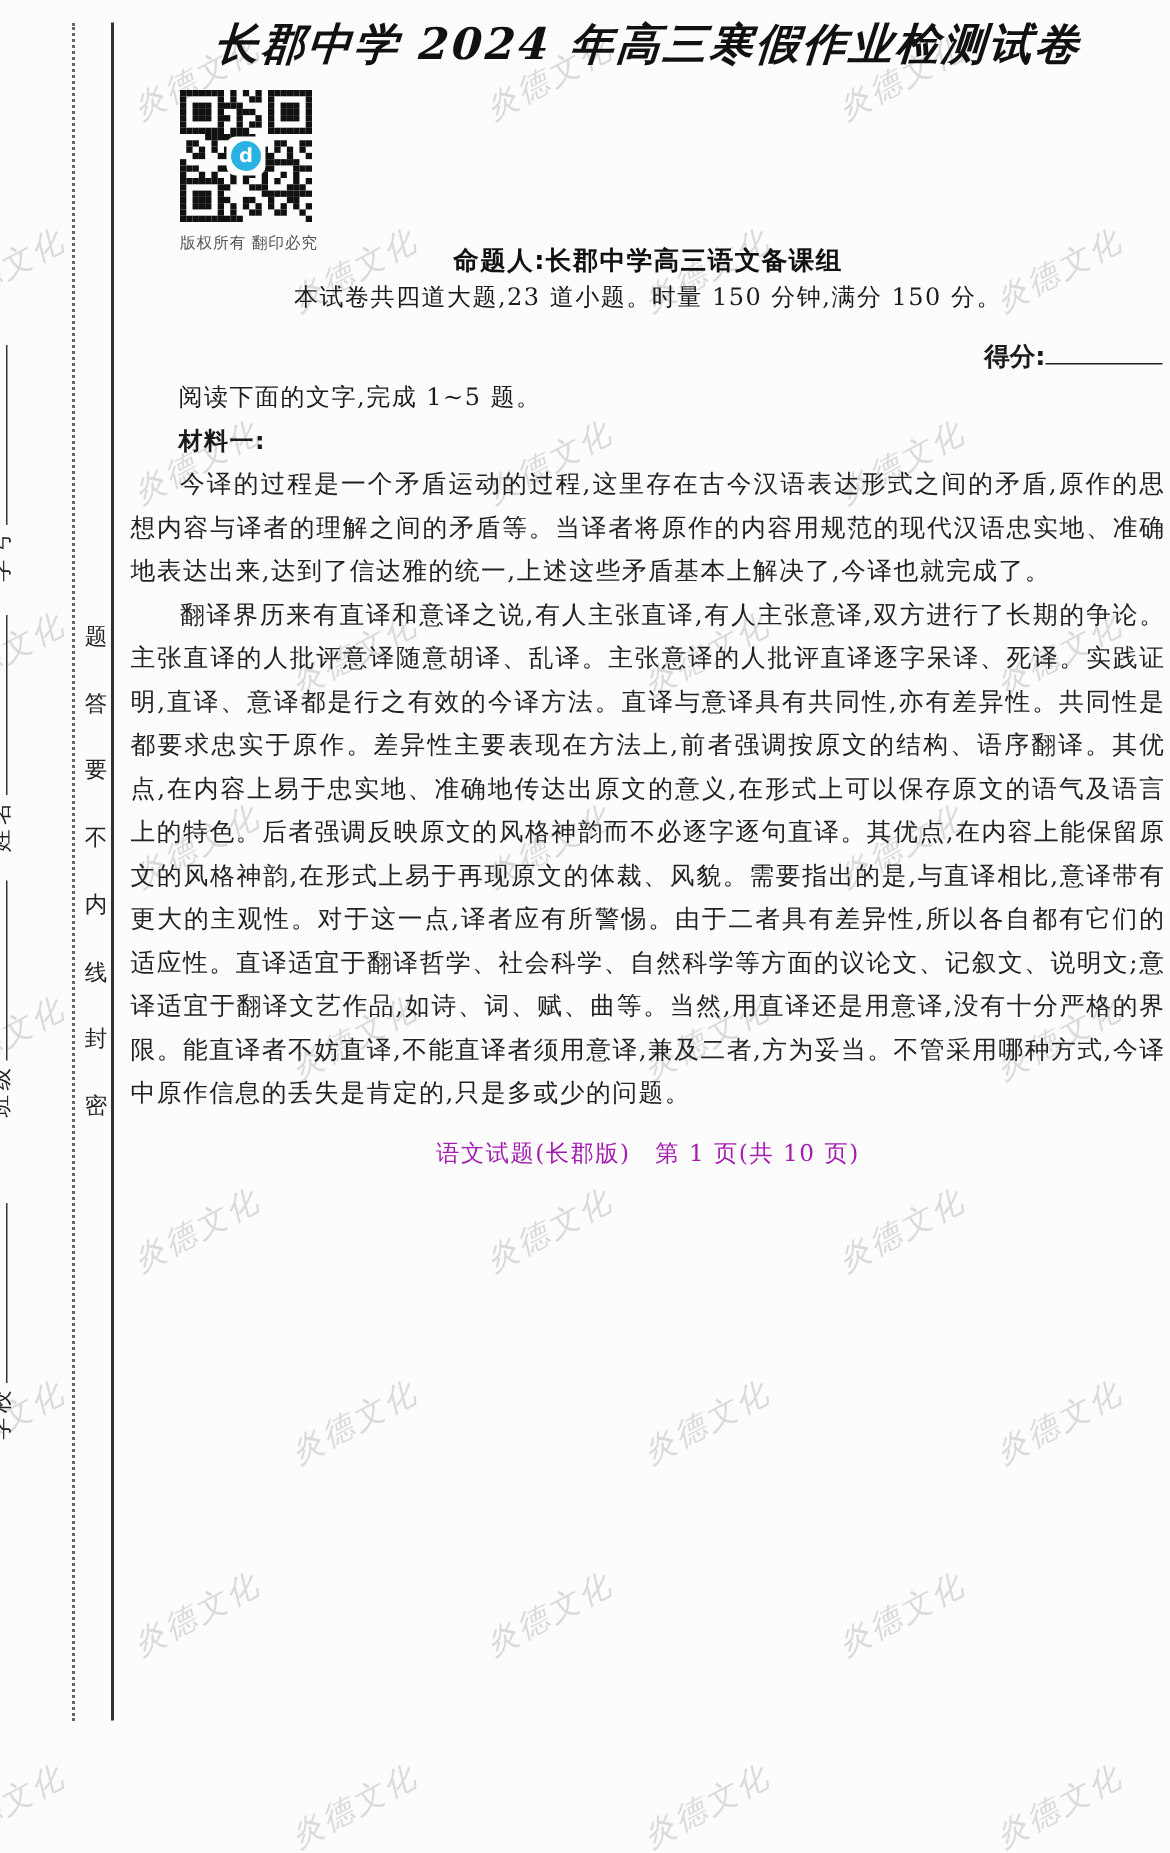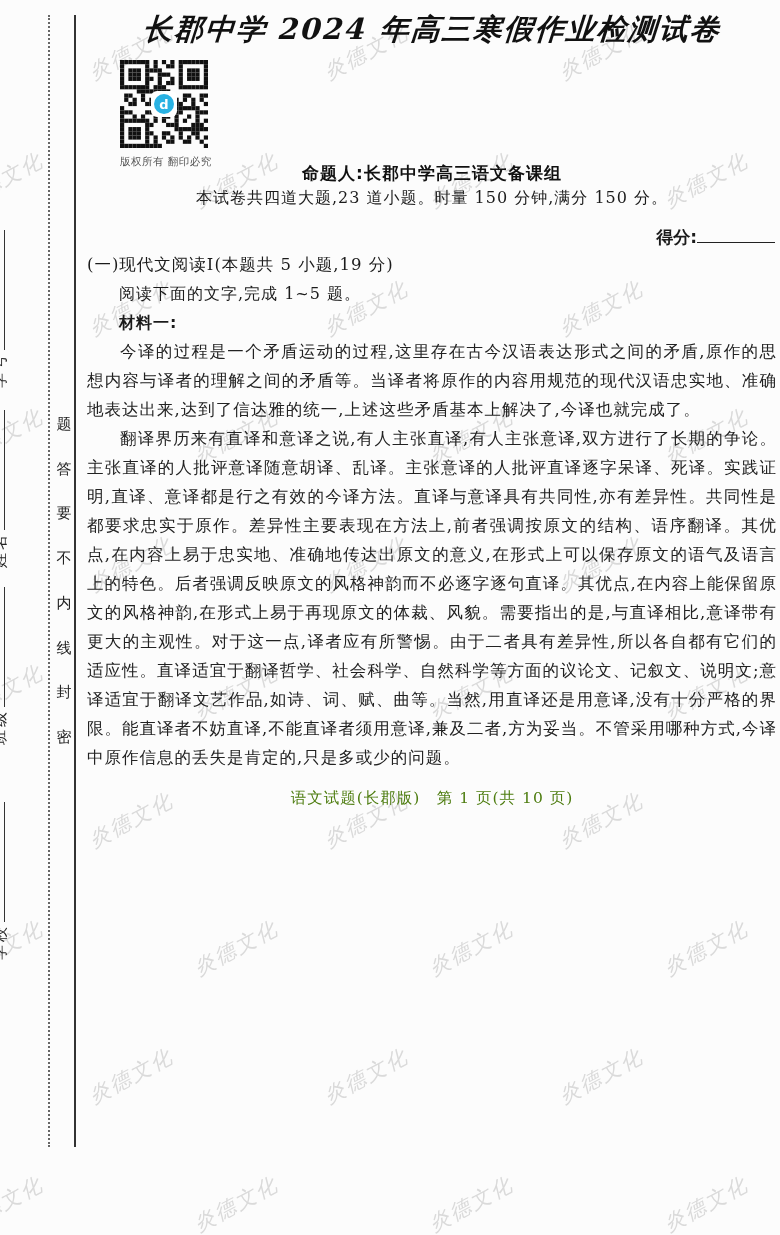--- a/index.html
+++ b/index.html
@@ -72,21 +72,21 @@
   .sub-title{font-size:16.5px;line-height:29px;letter-spacing:1px;}
   .instruction{font-size:16px;line-height:29px;letter-spacing:1px;text-indent:2em;}
   .material-label{
     font-family:"DejaVu Sans","Liberation Sans",sans-serif;
     font-size:16px;font-weight:bold;line-height:29px;letter-spacing:1px;text-indent:2em;
   }
   .para{
     margin:0;font-size:16.5px;line-height:29px;letter-spacing:1px;
     text-align:justify;text-indent:2em;color:#222;
   }
-  #page-footer{margin-top:16px;text-align:center;font-size:15.5px;letter-spacing:1px;color:#4d7c0f;}
+  #page-footer{margin-top:16px;text-align:center;font-size:15.5px;letter-spacing:1px;color:#a21caf;}
 </style>
 </head>
 <body>
 
 <div id="wm-layer">
     <div class="wm" style="top: 38px; left: 85px;">炎德文化</div>
     <div class="wm" style="top: 38px; left: 320px;">炎德文化</div>
     <div class="wm" style="top: 38px; left: 555px;">炎德文化</div>
     <div class="wm" style="top: 166px; left: -45px;">炎德文化</div>
     <div class="wm" style="top: 166px; left: 190px;">炎德文化</div>
@@ -385,21 +385,20 @@
       </div>
       <div id="qr-caption">版权所有  翻印必究</div>
     </div>
     <div id="setter-line">命题人:长郡中学高三语文备课组</div>
     <div id="exam-info">本试卷共四道大题,23 道小题。时量 150 分钟,满分 150 分。</div>
     <div id="score-row">
       <span class="score-label">得分:</span><span class="score-line"></span>
     </div>
   </div>
 
-  <div class="sub-title">(一)现代文阅读Ⅰ(本题共 5 小题,19 分)</div>
   <div class="instruction">阅读下面的文字,完成 1~5 题。</div>
   <div class="material-label">材料一:</div>
 
   <p class="para">今译的过程是一个矛盾运动的过程,这里存在古今汉语表达形式之间的矛盾,原作的思想内容与译者的理解之间的矛盾等。当译者将原作的内容用规范的现代汉语忠实地、准确地表达出来,达到了信达雅的统一,上述这些矛盾基本上解决了,今译也就完成了。</p>
   <p class="para">翻译界历来有直译和意译之说,有人主张直译,有人主张意译,双方进行了长期的争论。主张直译的人批评意译随意胡译、乱译。主张意译的人批评直译逐字呆译、死译。实践证明,直译、意译都是行之有效的今译方法。直译与意译具有共同性,亦有差异性。共同性是都要求忠实于原作。差异性主要表现在方法上,前者强调按原文的结构、语序翻译。其优点,在内容上易于忠实地、准确地传达出原文的意义,在形式上可以保存原文的语气及语言上的特色。后者强调反映原文的风格神韵而不必逐字逐句直译。其优点,在内容上能保留原文的风格神韵,在形式上易于再现原文的体裁、风貌。需要指出的是,与直译相比,意译带有更大的主观性。对于这一点,译者应有所警惕。由于二者具有差异性,所以各自都有它们的适应性。直译适宜于翻译哲学、社会科学、自然科学等方面的议论文、记叙文、说明文;意译适宜于翻译文艺作品,如诗、词、赋、曲等。当然,用直译还是用意译,没有十分严格的界限。能直译者不妨直译,不能直译者须用意译,兼及二者,方为妥当。不管采用哪种方式,今译中原作信息的丢失是肯定的,只是多或少的问题。</p>
 
   <div id="page-footer">语文试题(长郡版)　第 1 页(共 10 页)</div>
 </div>
 
 </body></html>

